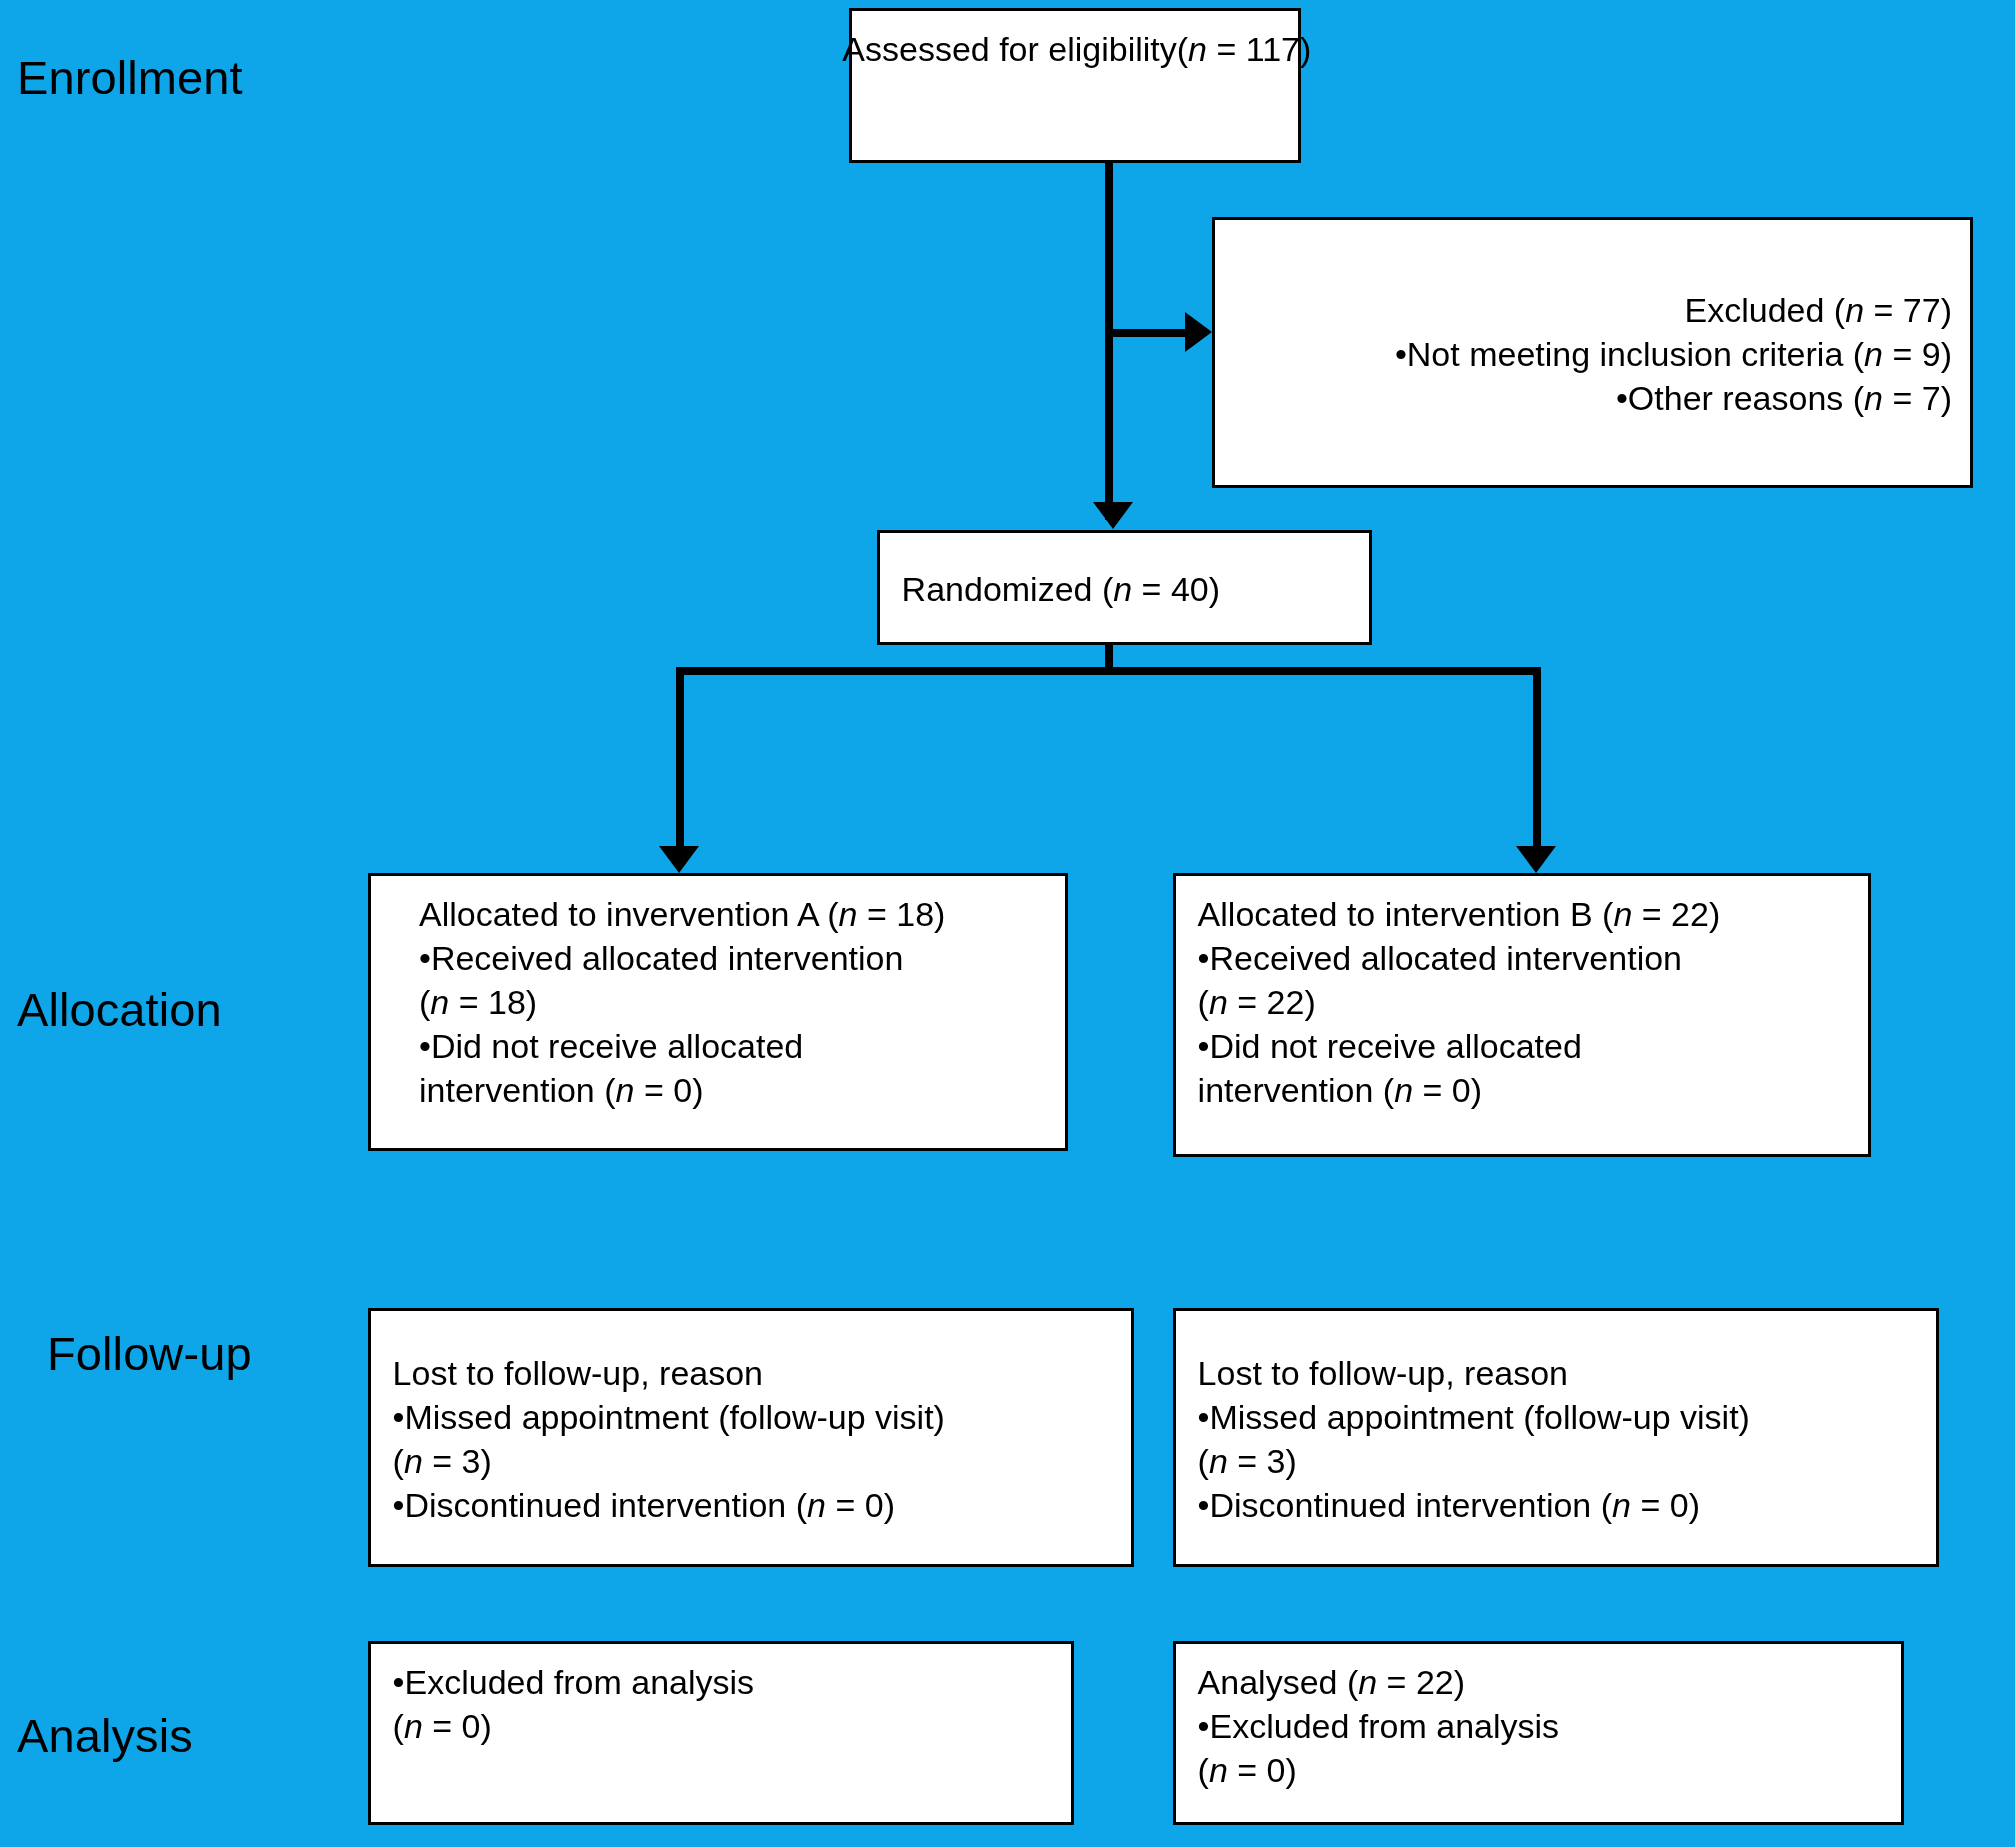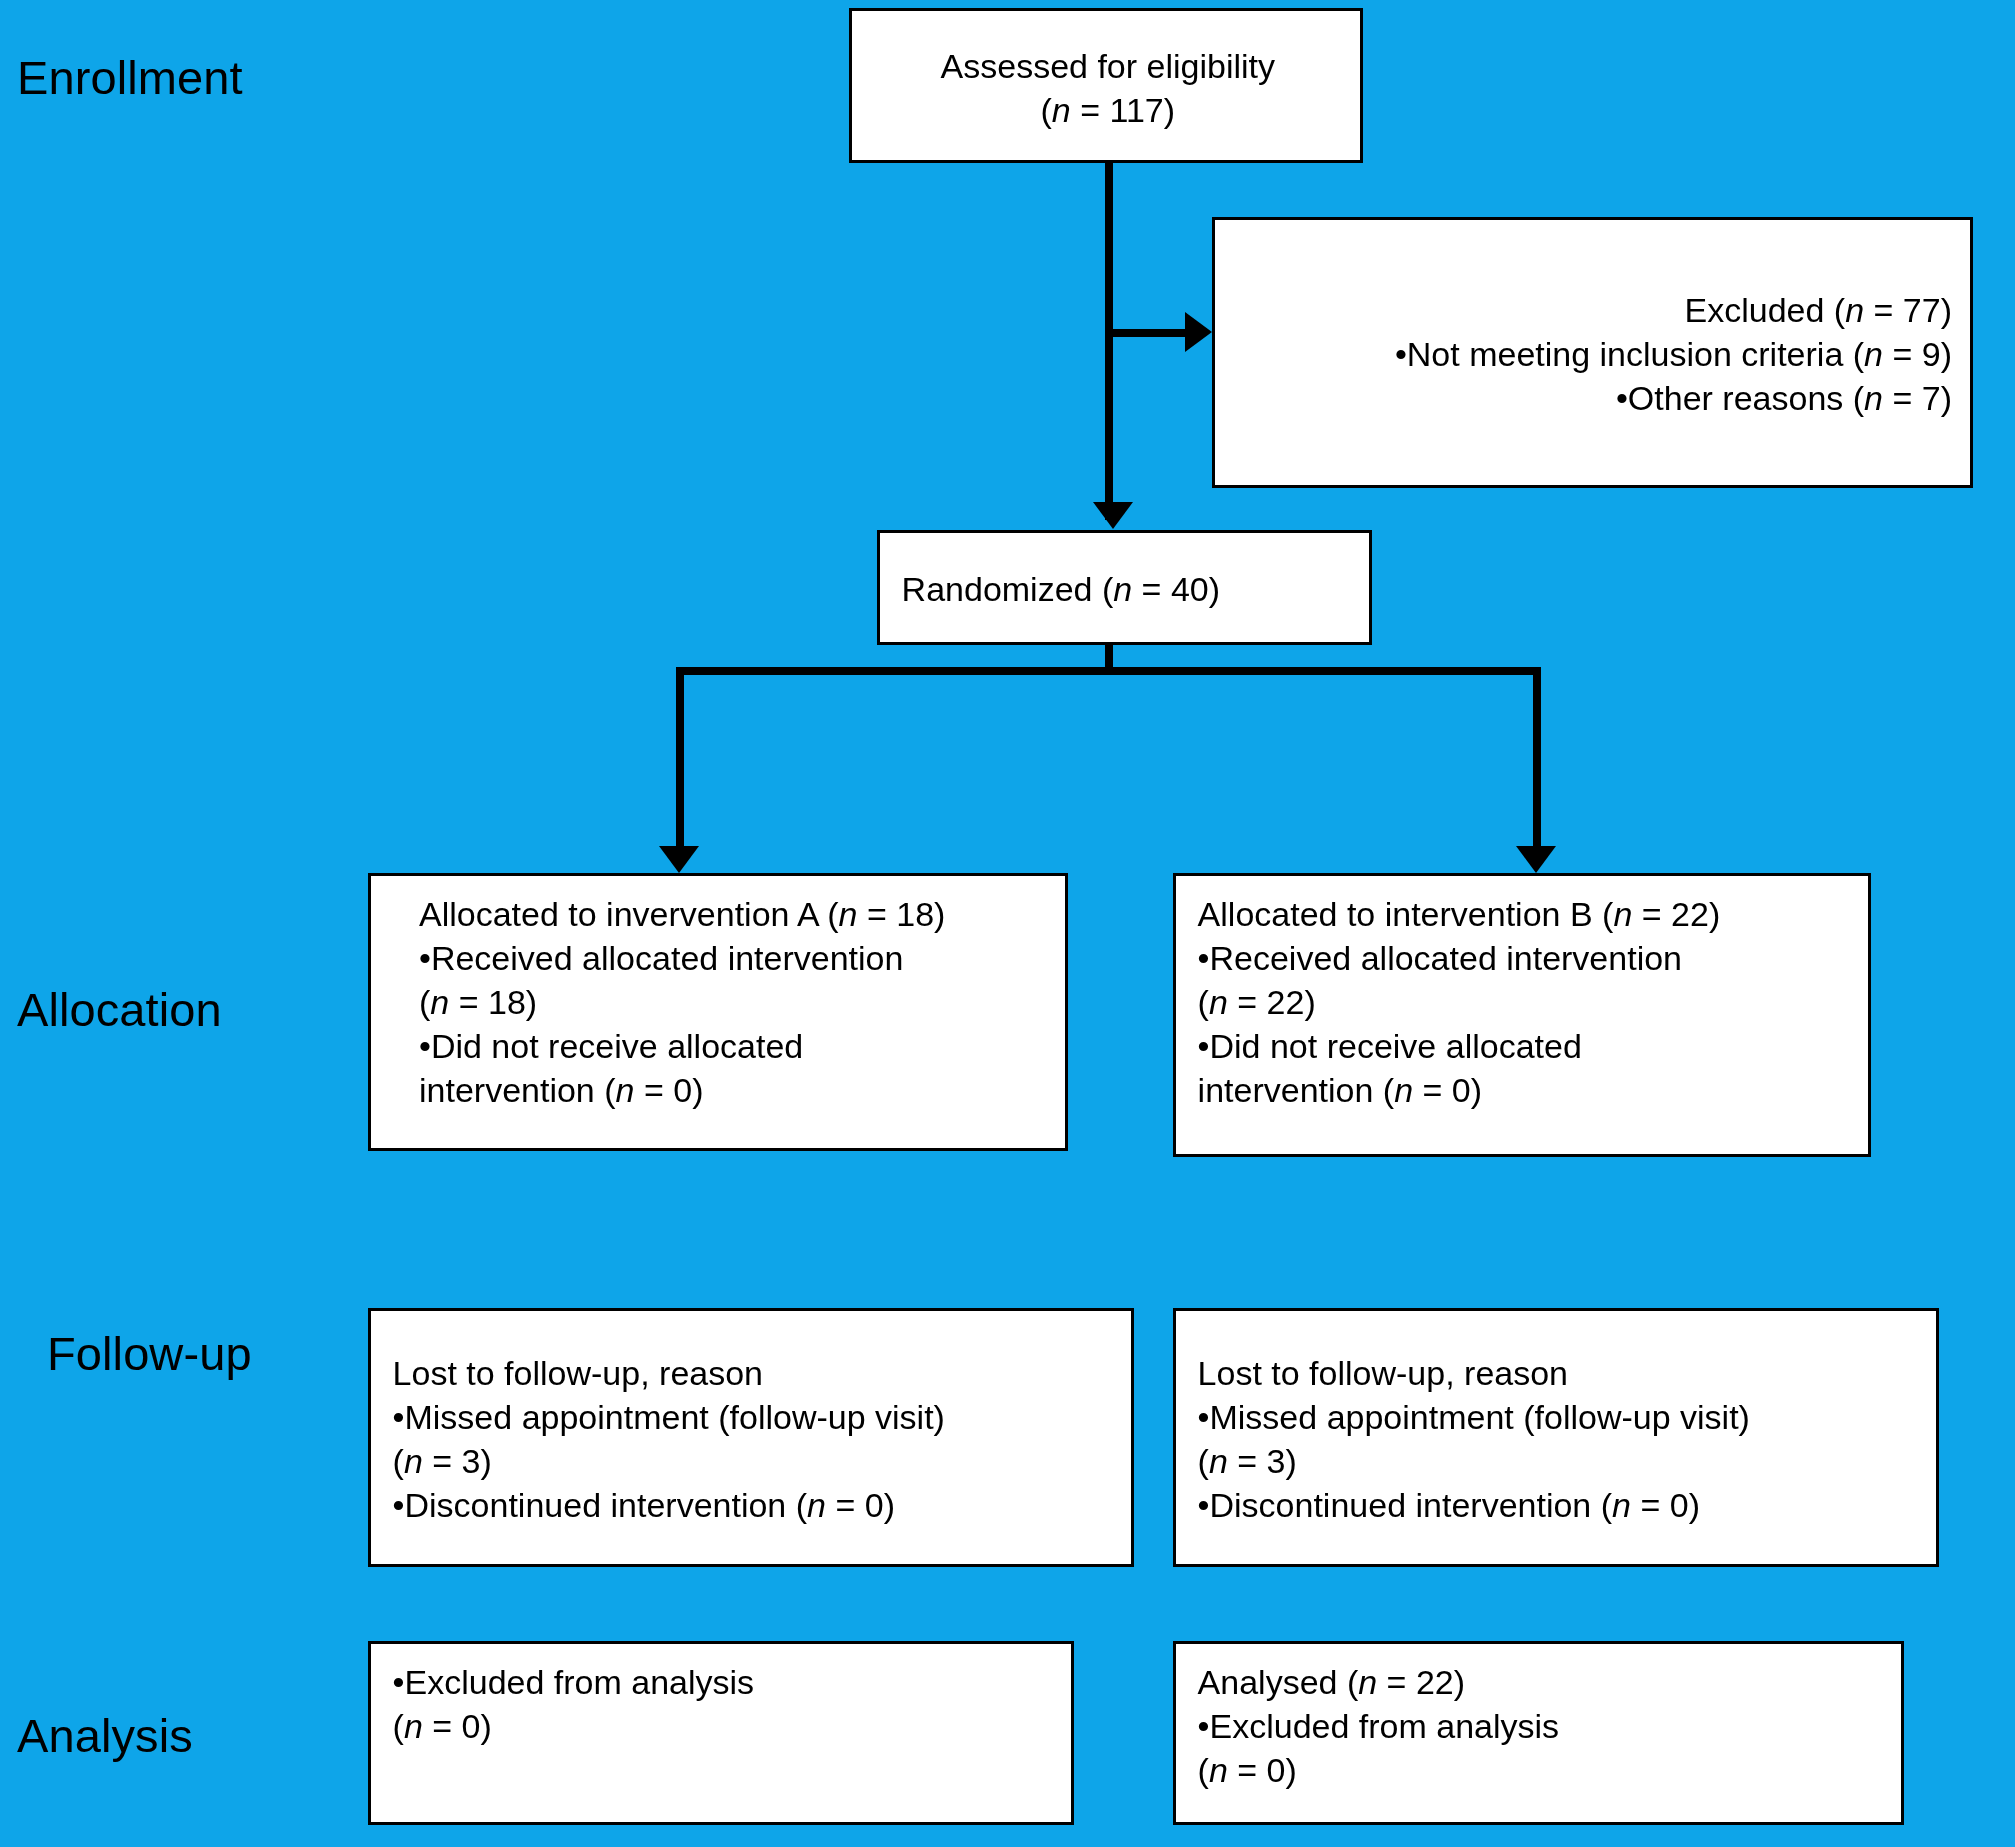--- a/index.html
+++ b/index.html
@@ -98,21 +98,21 @@
   <div class="hline" style="left:1105px; top:329px; width:84px;"></div>
   <div class="arrow-right" style="left:1185px; top:312px;"></div>
 
   <div class="vline" style="left:1105px; top:644px; height:30px;"></div>
   <div class="hline" style="left:676px; top:667px; width:865px;"></div>
   <div class="vline" style="left:676px; top:667px; height:195px;"></div>
   <div class="vline" style="left:1533px; top:667px; height:195px;"></div>
   <div class="arrow-down" style="left:659px; top:846px;"></div>
   <div class="arrow-down" style="left:1516px; top:846px;"></div>
 
-  <div class="flow-box centered" style="left:849px; top:8.4px; width:514px; height:155px; display:flex; flex-direction:column; justify-content:center;">
+  <div class="flow-box centered" style="left:849px; top:8.4px; width:452px; height:155px; display:flex; flex-direction:row; justify-content:center;">
     <div class="line">Assessed for eligibility</div>
     <div class="line">(<span class="n-italic">n</span> = 117)</div>
   </div>
 
   <div class="flow-box" style="left:1212px; top:217px; width:761px; height:271px; display:flex; flex-direction:column; justify-content:center;text-align:right;">
     <div class="line">Excluded (<span class="n-italic">n</span> = 77)</div>
     <div class="line">•Not meeting inclusion criteria (<span class="n-italic">n</span> = 9)</div>
     <div class="line">•Other reasons (<span class="n-italic">n</span> = 7)</div>
   </div>
 

